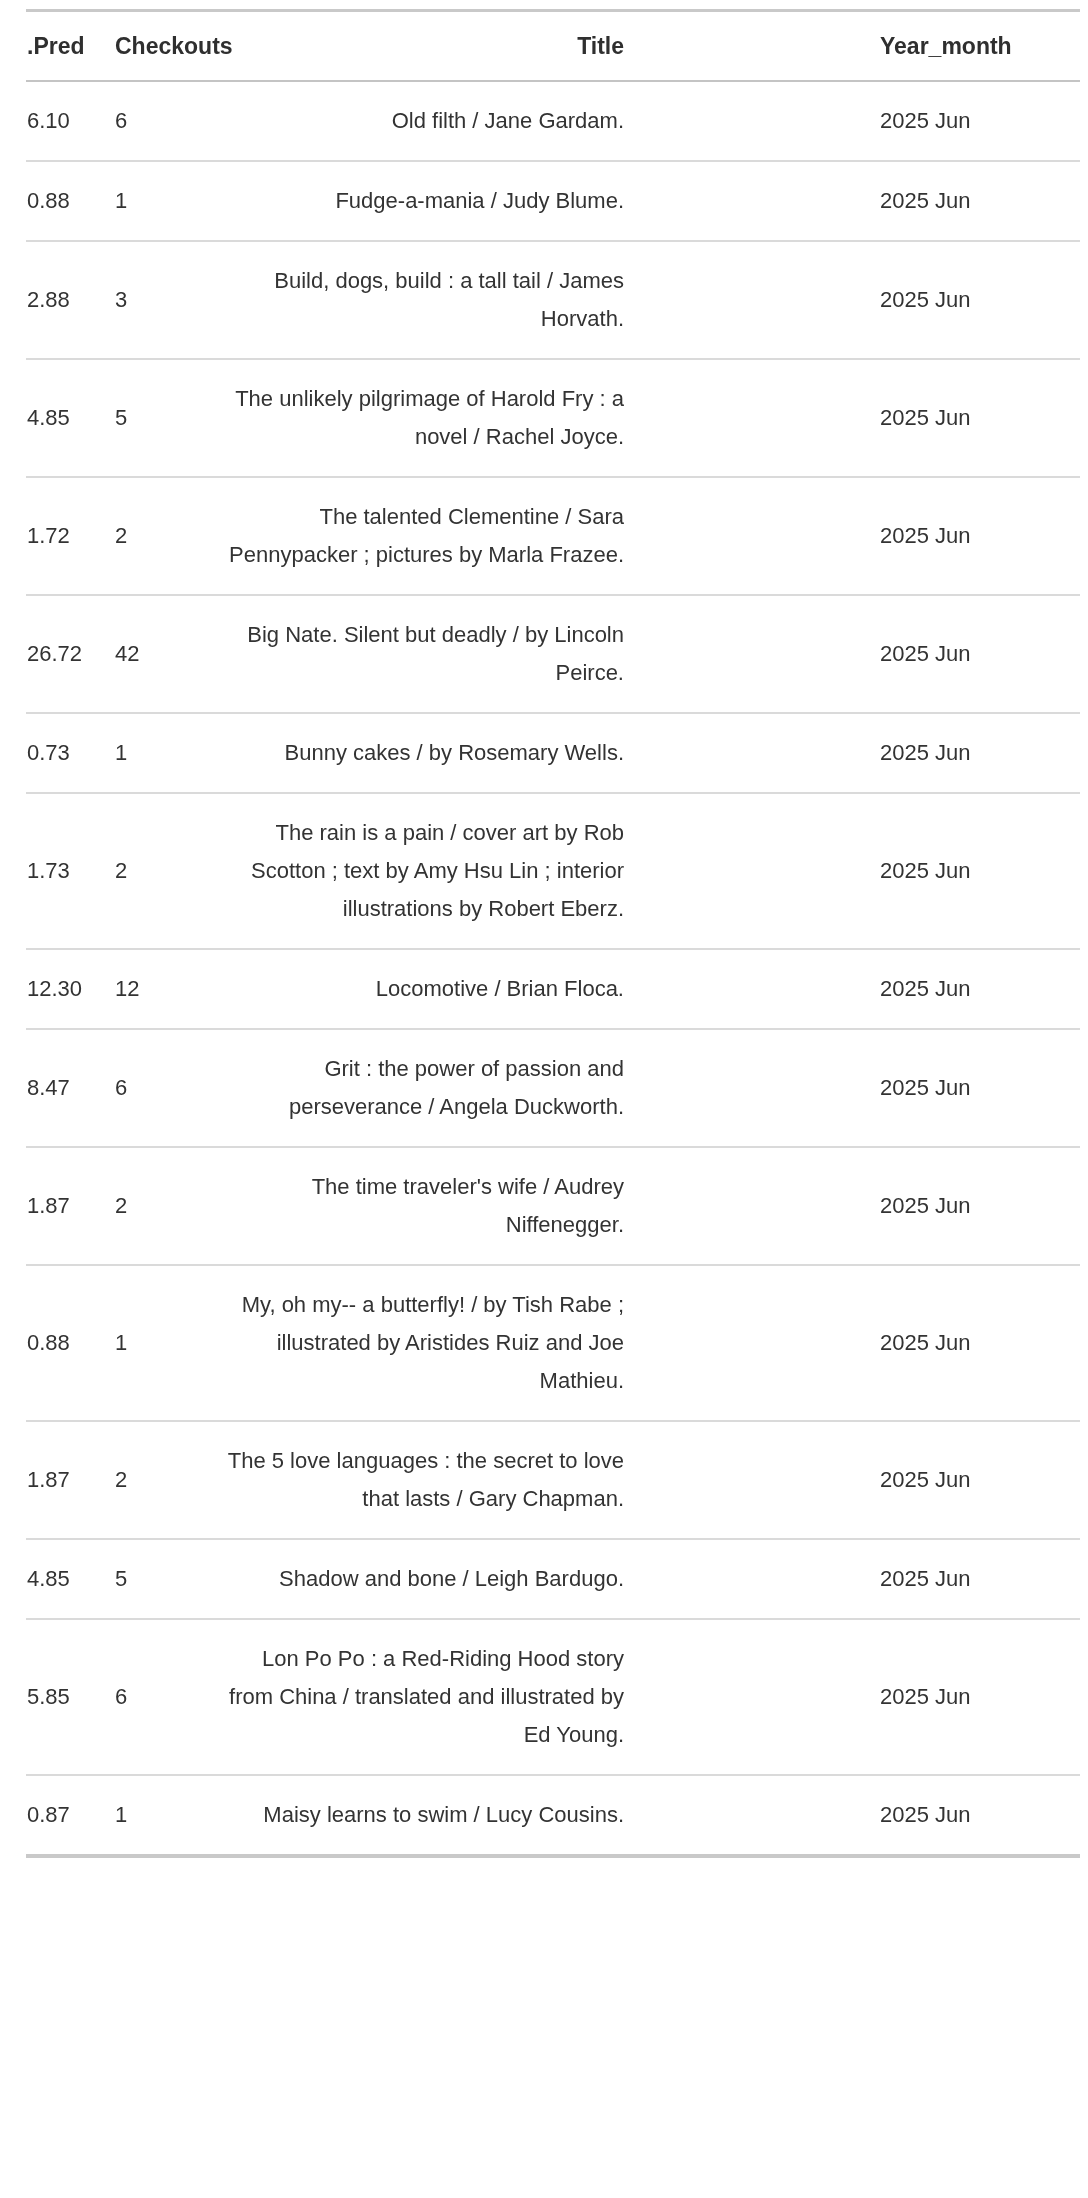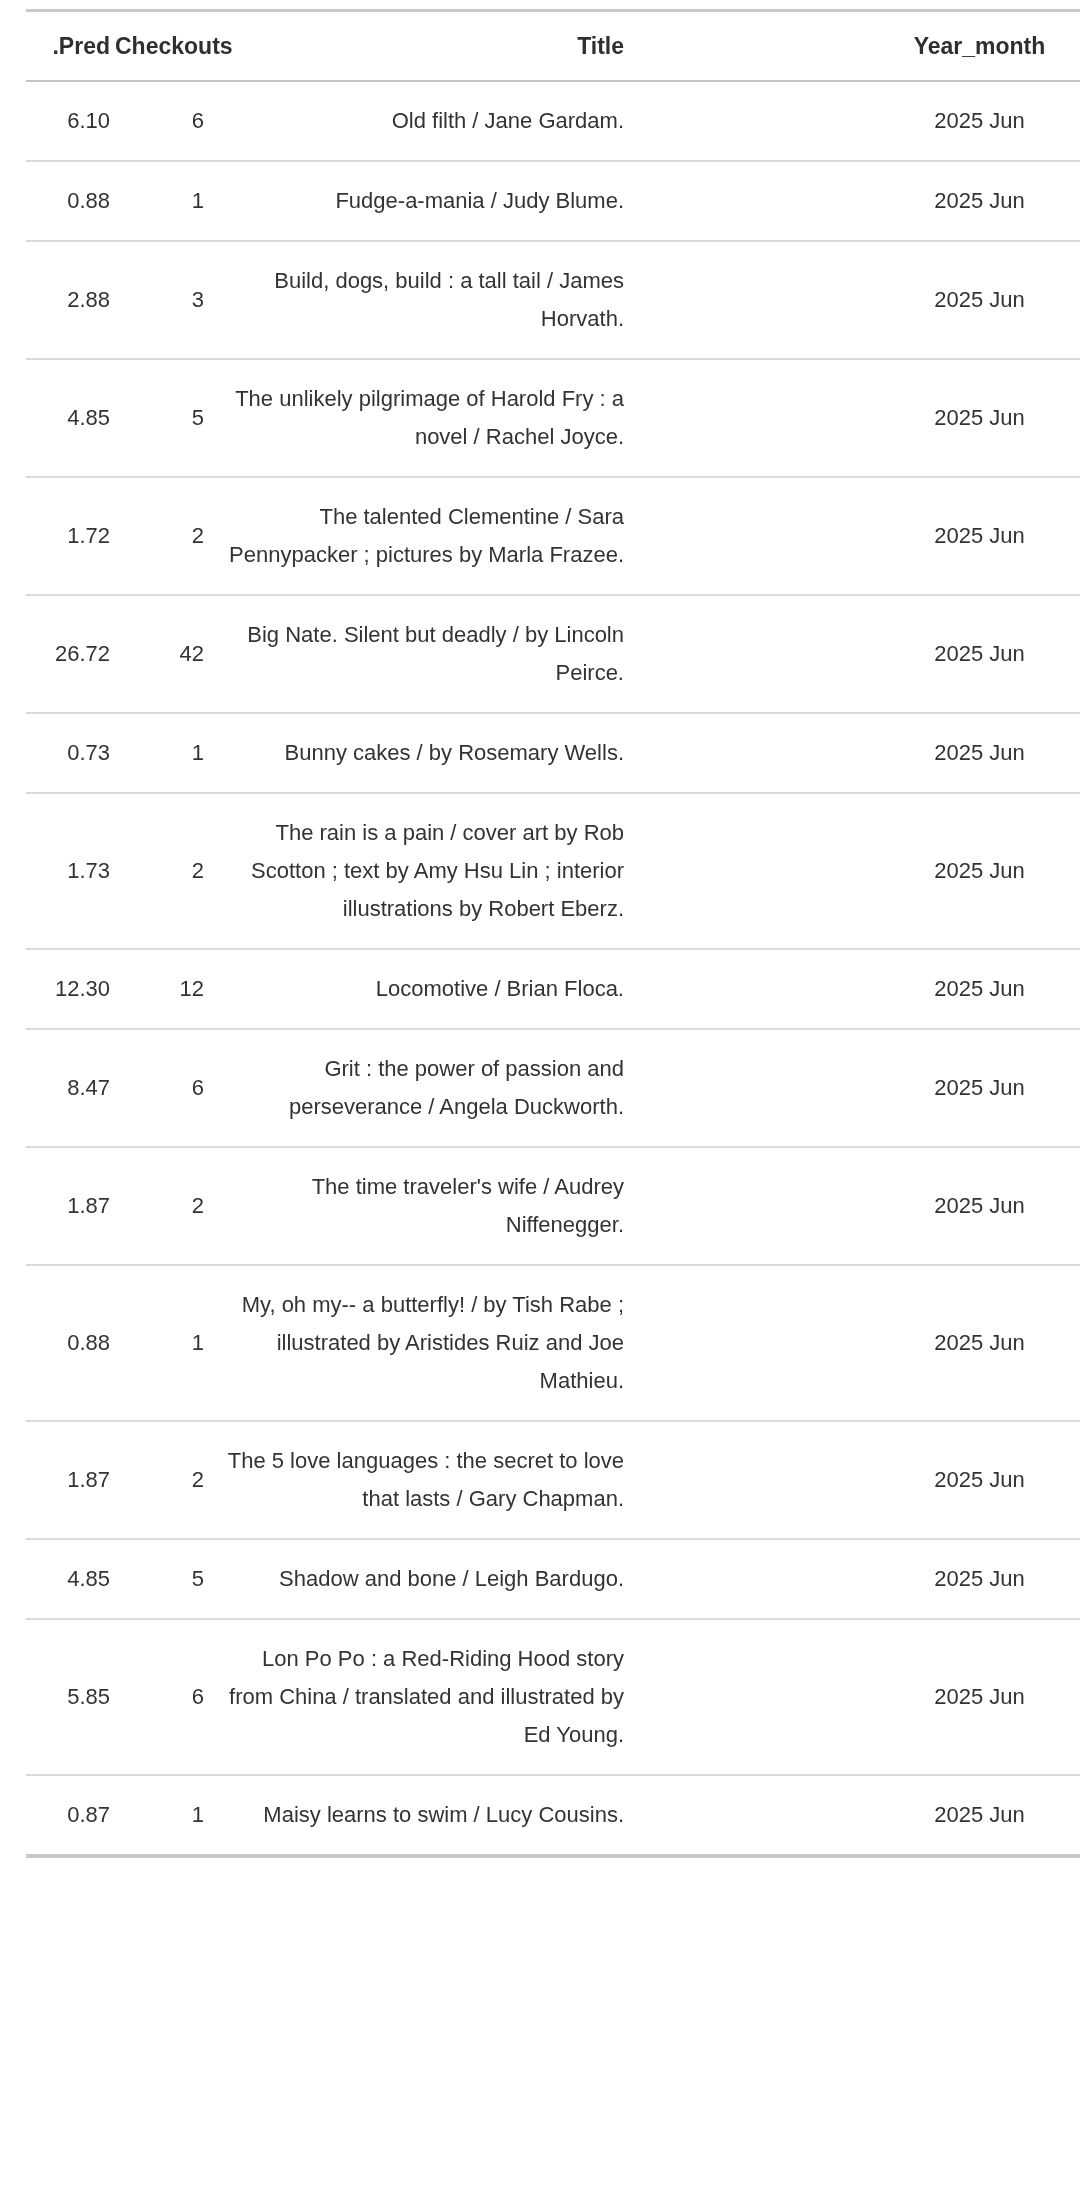--- a/index.html
+++ b/index.html
@@ -34,24 +34,24 @@
     font-size: 22px;
     line-height: 38px;
     padding-top: 20px;
     padding-bottom: 20px;
     border-top: 2px solid #dadada;
   }
   table.gt-table tbody tr:first-child td {
     border-top: none;
   }
   
-  .col-pred      { text-align: right;  padding-right: 4px; }
-  .col-checkouts { text-align: right;  padding-right: 4px; }
+  .col-pred      { text-align: left;  padding-right: 4px; }
+  .col-checkouts { text-align: left;  padding-right: 4px; }
   .col-title     { text-align: right; padding-left: 8px; padding-right: 8px; }
-  .col-year      { text-align: center; padding-left: 248px; }
+  .col-year      { text-align: left; padding-left: 248px; }
 </style>
 </head>
 <body>
 
 <div class="page">
   <table class="gt-table">
     <colgroup>
       <col style="width:88px">
       <col style="width:94px">
       <col style="width:424px">

